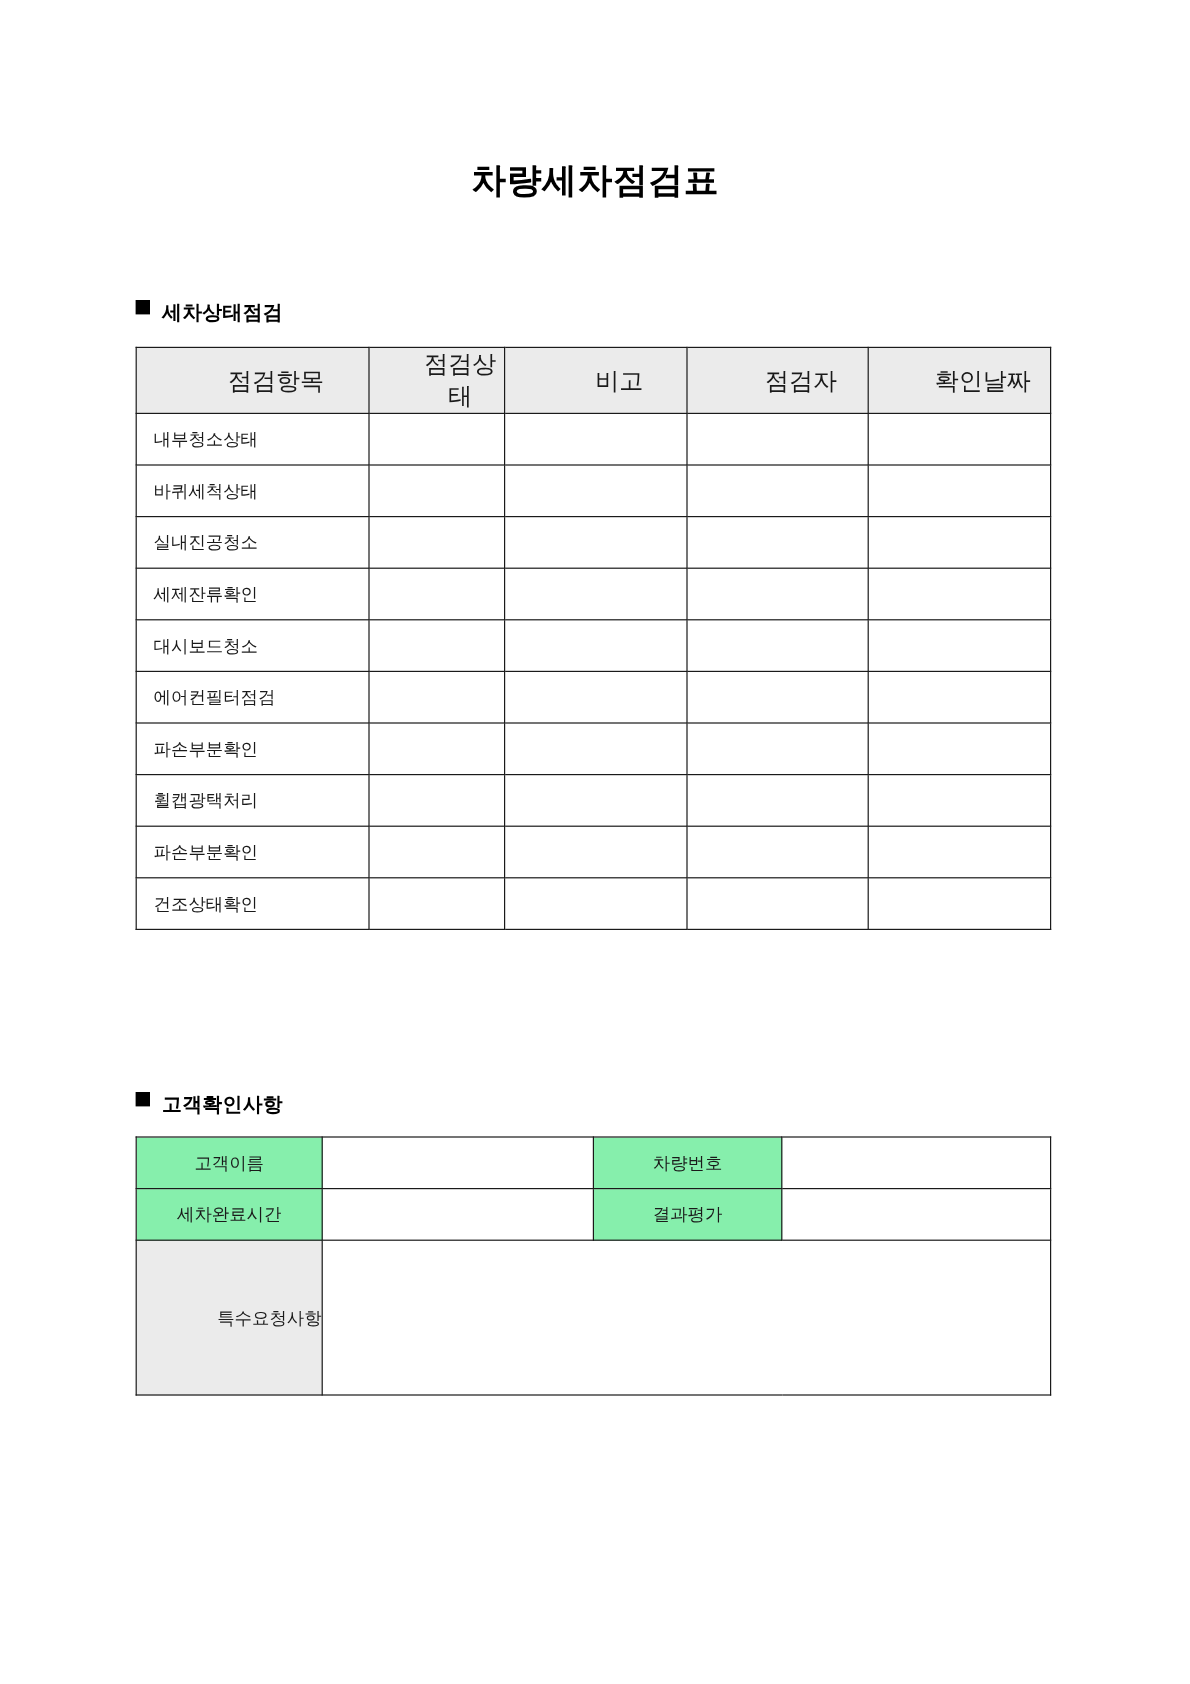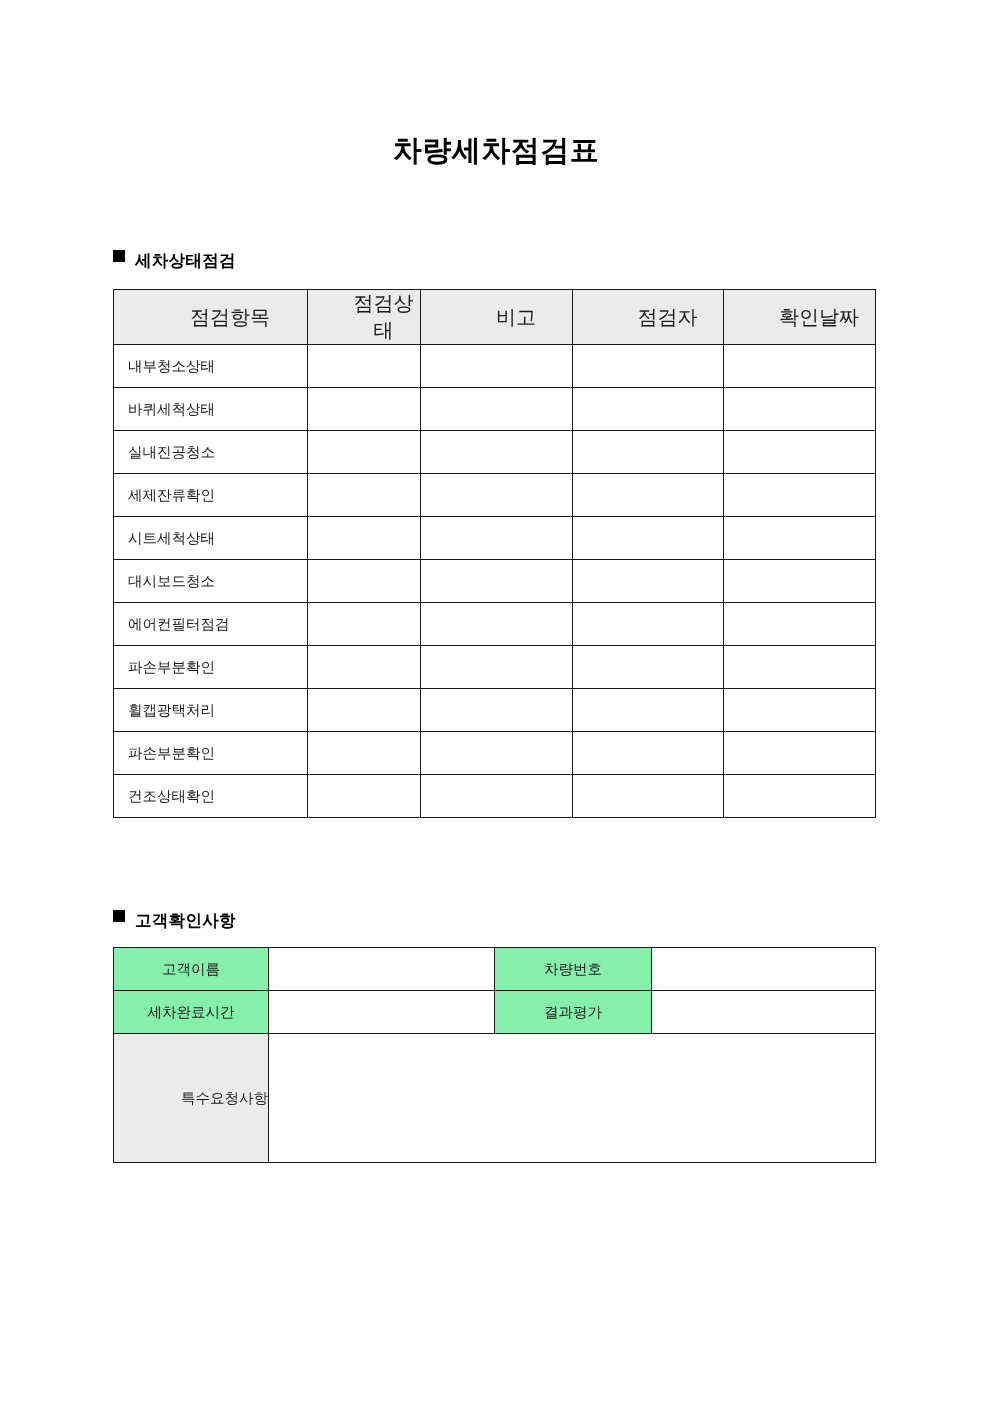--- a/index.html
+++ b/index.html
@@ -185,27 +185,20 @@
         <td class="blank-cell"></td>
       </tr>
       <tr>
         <td class="item-cell">세제잔류확인</td>
         <td class="blank-cell"></td>
         <td class="blank-cell"></td>
         <td class="blank-cell"></td>
         <td class="blank-cell"></td>
       </tr>
       <tr>
-        <td class="item-cell">시트세척상태</td>
-        <td class="blank-cell"></td>
-        <td class="blank-cell"></td>
-        <td class="blank-cell"></td>
-        <td class="blank-cell"></td>
-      </tr>
-      <tr>
         <td class="item-cell">대시보드청소</td>
         <td class="blank-cell"></td>
         <td class="blank-cell"></td>
         <td class="blank-cell"></td>
         <td class="blank-cell"></td>
       </tr>
       <tr>
         <td class="item-cell">에어컨필터점검</td>
         <td class="blank-cell"></td>
         <td class="blank-cell"></td>

